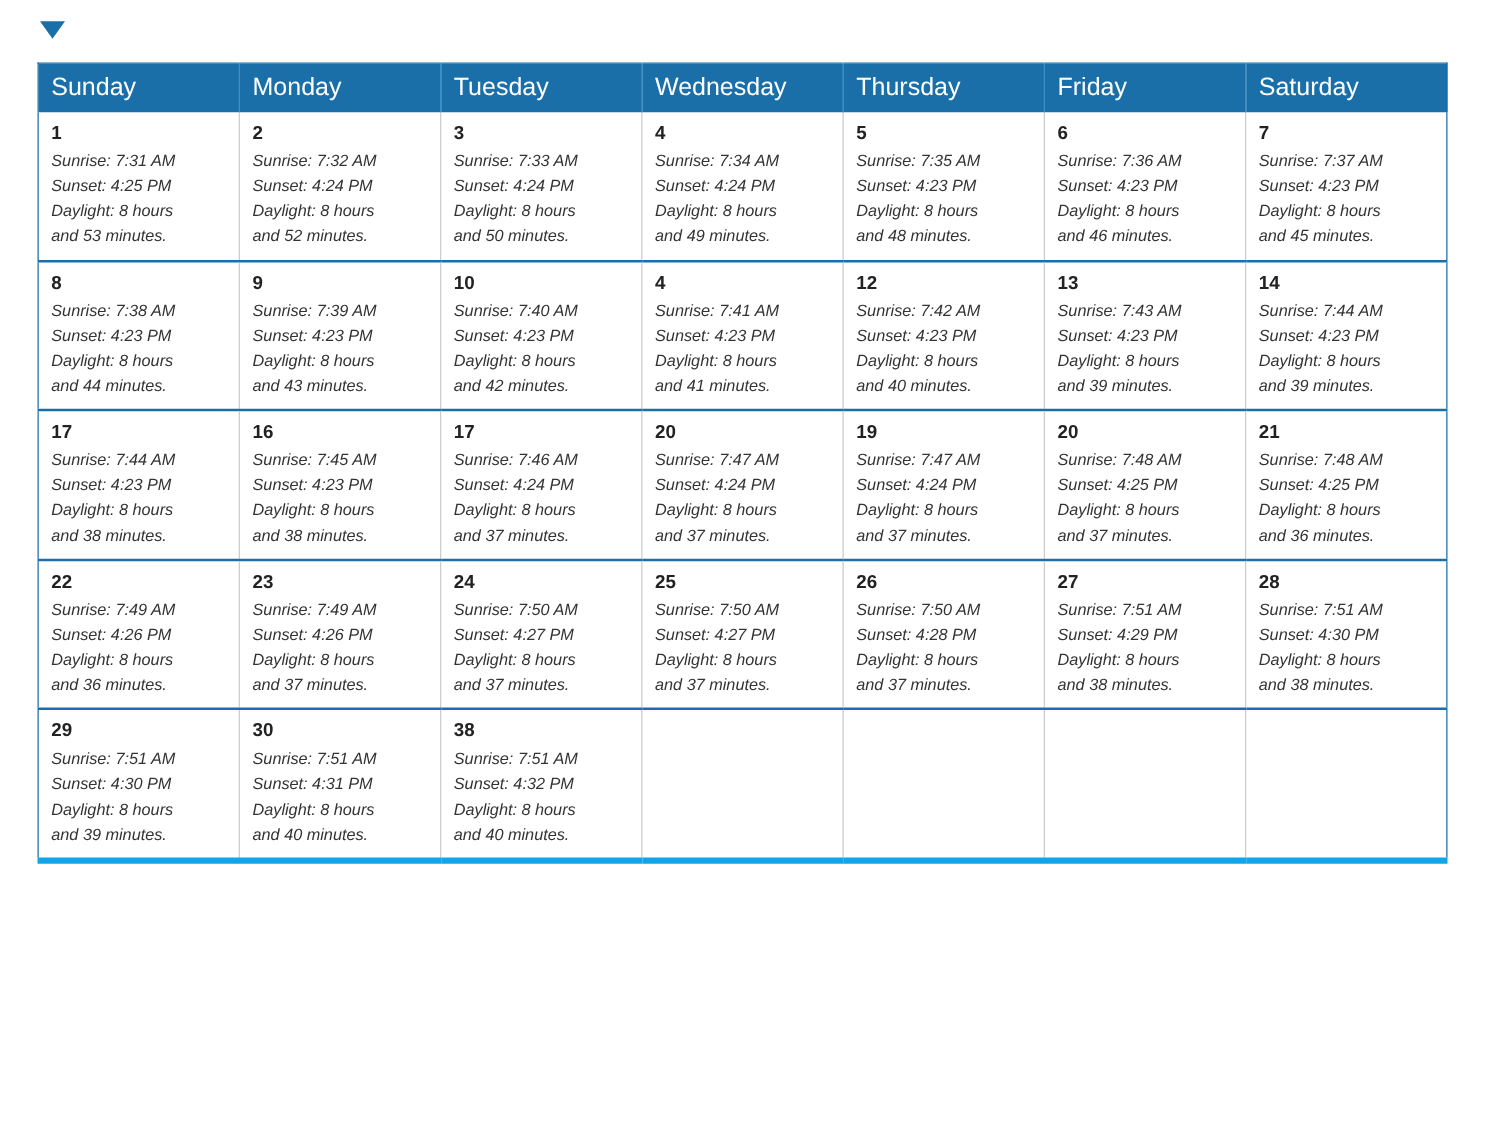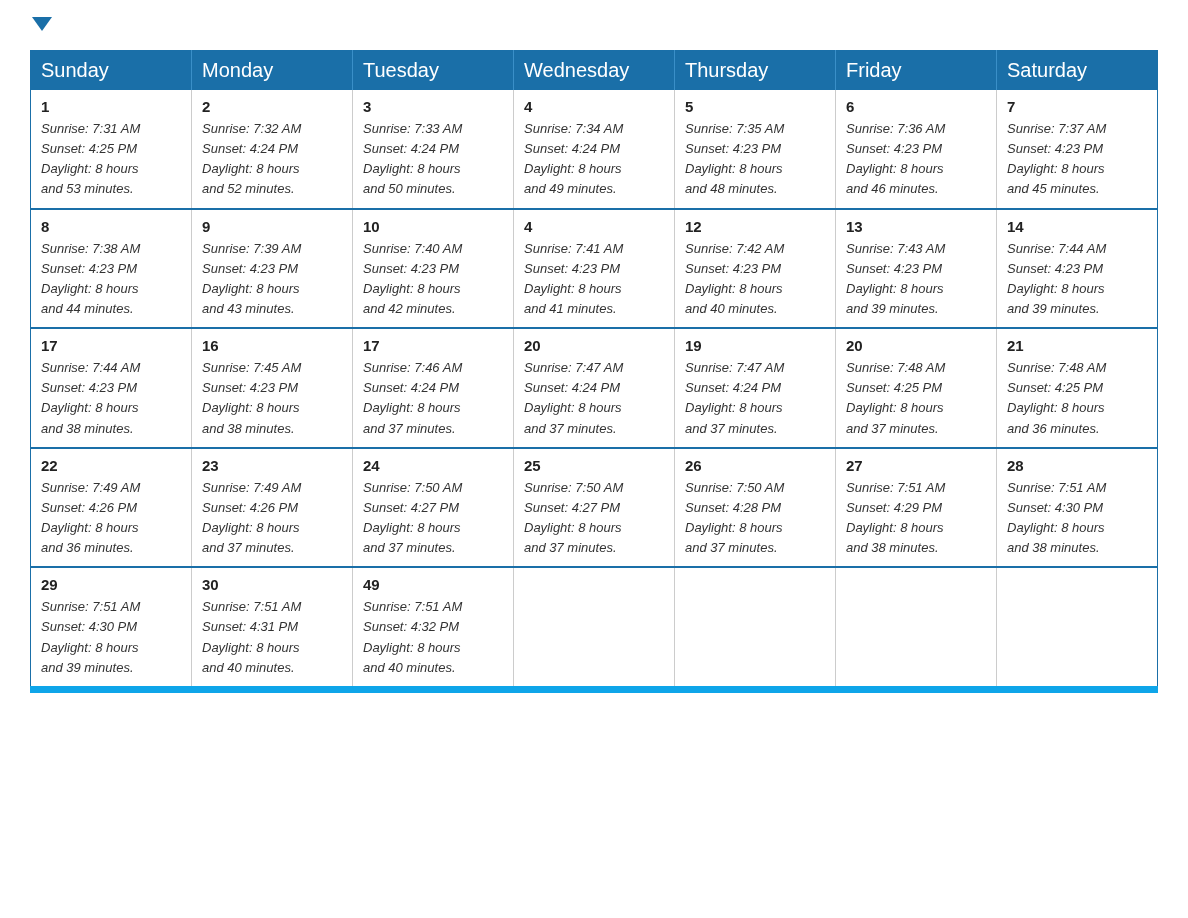--- a/index.html
+++ b/index.html
@@ -89,21 +89,21 @@
       width: calc(100% / 7);
       min-height: 100px;
       font-size: 13.5px;
       color: #333;
       background: #fff;
     }
     .calendar-table tbody tr td:last-child {
       border-right: none;
     }
     .calendar-table tbody tr:last-child td {
-      border-bottom: 7px solid #0ea5e9;
+      border-bottom: 5px solid #0ea5e9;
     }
     .day-number {
       font-size: 15px;
       font-weight: bold;
       color: #222;
       display: block;
       margin-bottom: 4px;
     }
     .day-info {
       font-size: 13px;
@@ -268,21 +268,21 @@
       <tr>
         <td>
           <span class="day-number">29</span>
 <div class="day-info">Sunrise: 7:51 AM<br>Sunset: 4:30 PM<br>Daylight: 8 hours<br>and 39 minutes.</div>
         </td>
         <td>
           <span class="day-number">30</span>
 <div class="day-info">Sunrise: 7:51 AM<br>Sunset: 4:31 PM<br>Daylight: 8 hours<br>and 40 minutes.</div>
         </td>
         <td>
-          <span class="day-number">49</span>
+          <span class="day-number">38</span>
 <div class="day-info">Sunrise: 7:51 AM<br>Sunset: 4:32 PM<br>Daylight: 8 hours<br>and 40 minutes.</div>
         </td>
         <td class="empty-cell"></td>
         <td class="empty-cell"></td>
         <td class="empty-cell"></td>
         <td class="empty-cell"></td>
       </tr>
     </tbody>
 </table>
 

